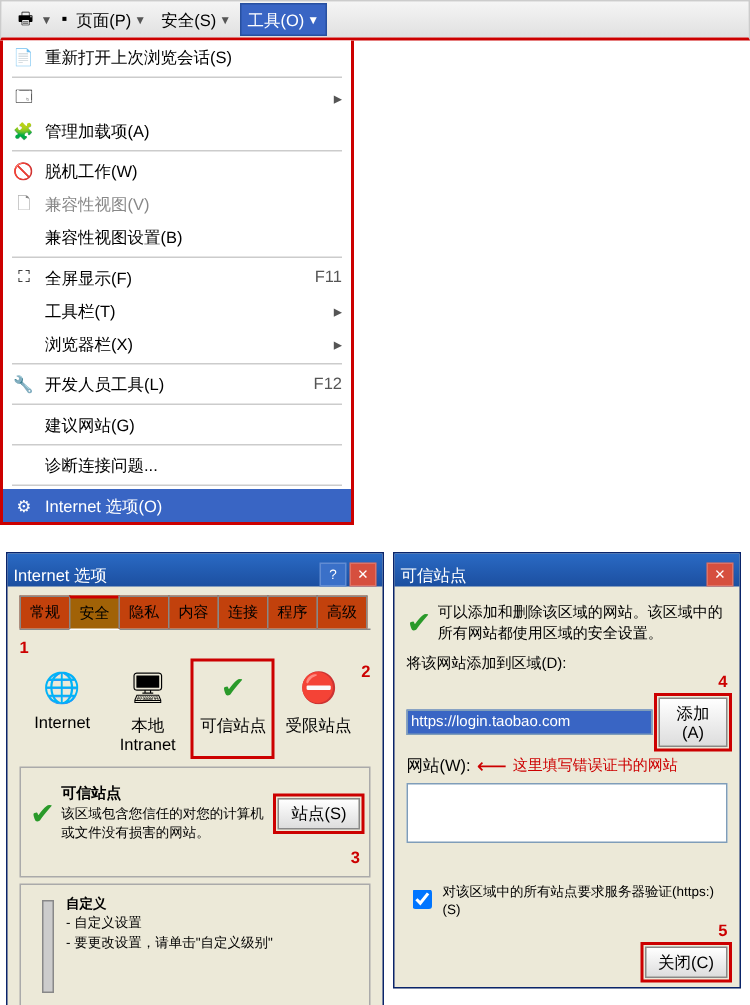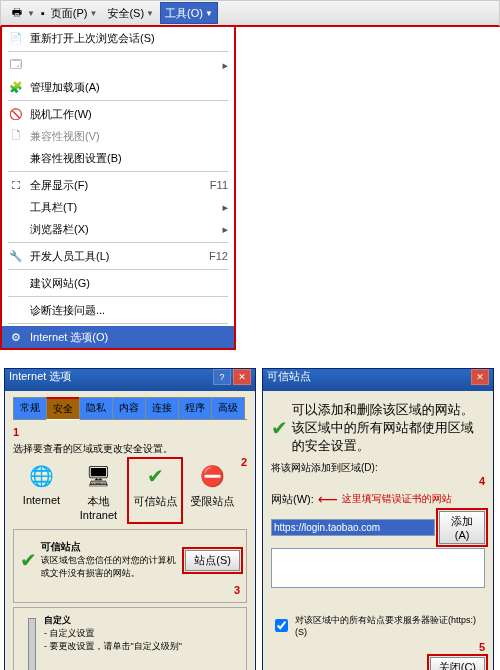--- a/index.html
+++ b/index.html
@@ -10,26 +10,26 @@
 .toolbar-item.active .arrow { color:#fff; }
 .menu { width:232px; border:2px solid #c00; border-top:none; background:#fff; }
 .menu-item { display:flex; align-items:center; height:22px; padding:0 6px; gap:6px; cursor:pointer; }
 .menu-item.sel { background:#3965c4; color:#fff; }
 .menu-icon { width:16px; height:16px; display:flex; align-items:center; justify-content:center; }
 .menu-sep { height:1px; background:#ccc; margin:2px 6px; }
 .menu-shortcut { margin-left:auto; color:#555; }
 .dialogs { display:flex; gap:6px; margin-top:18px; padding:0 4px; }
 .dlg { border:1px solid #0a246a; background:#ece9d8; width:250px; }
 .dlg.right { width:230px; }
-.titlebar { height:22px; background:linear-gradient(#2a6ac4,#1c4fa0); color:#fff; display:flex; align-items:flex-start; padding:0 4px; font-size:11px; }
+.titlebar { height:22px; background:linear-gradient(#2a6ac4,#1c4fa0); color:#fff; display:flex; align-items:flex-end; padding:0 4px; font-size:11px; }
 .titlebar-btn { width:16px; height:14px; background:#d64f3e; border:1px solid #fff3; display:flex; align-items:center; justify-content:center; margin-left:2px; font-size:9px; cursor:pointer; }
 .titlebar-btn.help { background:#3a70c8; }
 .dlg-body { padding:6px 8px; }
 .tabs { display:flex; border-bottom:1px solid #888; margin-bottom:6px; }
-.tab { padding:3px 6px; border:1px solid #888; border-bottom:none; background:#3b82f6; margin-right:-1px; font-size:10px; cursor:pointer; }
+.tab { padding:3px 6px; border:1px solid #888; border-bottom:none; background:#c2410c; margin-right:-1px; font-size:10px; cursor:pointer; }
 .tab.act { background:#a16207; border-bottom:1px solid #fff; margin-bottom:-1px; border-top:2px solid #c00; }
 .zone-row { display:flex; justify-content:space-around; margin:4px 0 8px; }
 .zone { text-align:center; width:50px; }
 .zone-icon { width:32px; height:32px; margin:0 auto 2px; border-radius:4px; display:flex; align-items:center; justify-content:center; font-size:20px; }
 .zone.sel { outline:2px solid #c00; outline-offset:1px; }
 .btn { background:linear-gradient(#fff,#ddd); border:1px solid #888; padding:2px 8px; font-size:11px; cursor:pointer; font-family:inherit; }
 .btn.hl { outline:2px solid #c00; outline-offset:1px; }
 .group { border:1px solid #aaa; padding:6px; margin:4px 0; font-size:10px; }
 .slider-track { width:6px; height:60px; background:#ccc; border:1px solid #888; margin:4px 8px; }
 .red-num { color:#c00; font-weight:bold; font-size:11px; }
@@ -147,21 +147,20 @@
         <div class="tab act">安全</div>
         <div class="tab">隐私</div>
         <div class="tab">内容</div>
         <div class="tab">连接</div>
         <div class="tab">程序</div>
         <div class="tab">高级</div>
       </div>
       <div class="row">
           <span class="red-num">1</span>
         </div>
-      <div style="font-size:10px">选择要查看的区域或更改安全设置。</div>
       <span class="red-num" style="float:right">2</span>
       <div class="zone-row">
         <div class="zone">
             <div class="zone-icon">🌐</div>
             <div>Internet</div>
           </div>
         <div class="zone">
             <div class="zone-icon">🖥</div>
             <div>本地 Intranet</div>
           </div>
@@ -206,32 +205,32 @@
     <div class="dlg right">
       <div class="titlebar">
         <span>可信站点</span>
         <div style="margin-left:auto;display:flex">
           <div class="titlebar-btn">✕</div>
         </div>
       </div>
       <div class="dlg-body">
         <div class="row">
           <span class="check-icon">✔</span>
-          <span style="font-size:13px">可以添加和删除该区域的网站。该区域中的所有网站都使用区域的安全设置。</span>
+          <span style="font-size:10px">可以添加和删除该区域的网站。该区域中的所有网站都使用区域的安全设置。</span>
         </div>
         <div style="font-size:10px;margin-top:6px">将该网站添加到区域(D):</div>
         <div style="text-align:right"><span class="red-num">4</span></div>
+        <div class="row">
+          <input class="input" style="background: rgb(57, 101, 196); color: rgb(255, 255, 255);" value="https://login.taobao.com">
+          <button class="btn hl">添加(A)</button>
+        </div>
         <div class="row">
           <span>网站(W):</span>
           <span class="red-arrow">⟵</span>
           <span class="annot">这里填写错误证书的网站</span>
-        </div>
-        <div class="row">
-          <input class="input" style="background: rgb(57, 101, 196); color: rgb(255, 255, 255);" value="https://login.taobao.com">
-          <button class="btn hl">添加(A)</button>
         </div>
         <div class="input" style="height:40px"></div>
         <div class="row" style="margin-top:26px">
           <input type="checkbox" checked="" style="">
           <span style="font-size:9px">对该区域中的所有站点要求服务器验证(https:)(S)</span>
         </div>
         <div style="text-align:right"><span class="red-num">5</span></div>
         <div style="text-align:right;margin-top:4px">
           <button class="btn hl">关闭(C)</button>
         </div>

